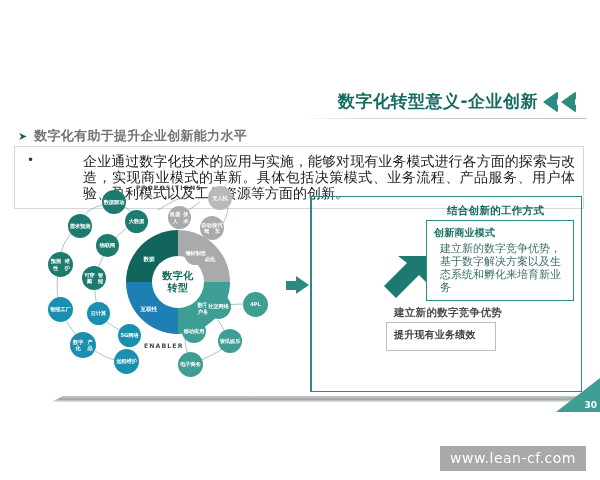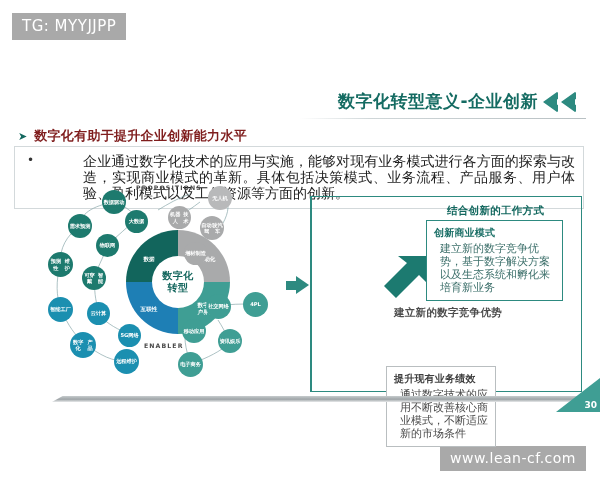--- a/index.html
+++ b/index.html
@@ -19,21 +19,21 @@
   .hdr-title{position:absolute;right:52px;top:4px;color:#146b62;
              font-size:17px;font-weight:bold;letter-spacing:.5px;white-space:nowrap;}
   .chev{position:absolute;right:8px;top:6px;width:44px;height:20px;}
   .hdr-rule{position:absolute;left:300px;top:118px;width:286px;height:1px;
             background:linear-gradient(90deg,#ffffff,#cfd6d8 25%,#b8c0c3);}
 
   
   .sub{position:absolute;left:14px;top:126px;width:572px;height:20px;
        display:flex;align-items:center;gap:7px;}
   .sub-arrow{color:#13685f;font-size:11px;line-height:1;padding-left:4px;}
-  .sub-text{color:#7f1d1d;font-size:13px;font-weight:bold;letter-spacing:.3px;}
+  .sub-text{color:#737373;font-size:13px;font-weight:bold;letter-spacing:.3px;}
 
   .bulletbox{position:absolute;left:14px;top:146px;width:570px;
              border:1px solid #d3d9db;box-sizing:border-box;padding:6px 8px 7px 8px;
              display:flex;gap:8px;}
   .bdot{color:#333;font-size:12px;line-height:15px;padding-left:4px;}
   .btext{color:#1d1d1d;font-size:14px;line-height:16px;text-align:justify;margin-left:41px;}
 
   
   .diagram{position:absolute;left:40px;top:184px;width:260px;height:212px;}
 
@@ -76,22 +76,22 @@
 
   .arrow-up{position:absolute;left:50px;top:54px;width:54px;height:54px;}
 
   .r-head{position:absolute;color:#13685f;font-size:10.5px;font-weight:bold;
           letter-spacing:.3px;}
   .r-head-1{left:108px;top:4px;padding-left:11px;}
   .r-head-2{left:66px;top:106px;color:#4d4d4d;font-weight:bold;}
 
   .box{position:absolute;box-sizing:border-box;border:1px solid #2d8a80;
        background:#fff;padding:5px 7px 6px 7px;}
-  .box-teal{left:98px;top:20px;width:137px;}
-  .box-gray{left:58px;top:122px;width:110px;border-color:#b9bec0;margin-top:44px;}
+  .box-teal{left:98px;top:20px;width:148px;}
+  .box-gray{left:58px;top:122px;width:110px;border-color:#b9bec0;}
 
   .box-t{color:#1a6f66;font-size:10px;font-weight:bold;line-height:13px;
          margin-bottom:3px;letter-spacing:.2px;}
   .box-t.gray{color:#3f3f3f;}
   .box-b{color:#3c6f6a;font-size:11px;line-height:13px;padding-left:6px;}
   .box-b.gray{color:#4b4b4b;}
 
   
   .botbar{position:absolute;left:52px;top:396px;width:530px;height:6px;
           background:linear-gradient(180deg,#c6cbcd,#9fa5a8 55%,#e7e9ea);
@@ -101,21 +101,20 @@
   .pagenum .tri{position:absolute;right:0;top:0;width:0;height:0;
                 border-bottom:34px solid #3f9e94;border-left:44px solid transparent;}
   .pagenum .n{position:absolute;right:3px;bottom:2px;color:#fff;font-size:9px;
               font-weight:bold;}
 </style>
 </head>
 <body>
 
 <div class="slide">
 
-  <div class="wm wm-tl">TG: MYYJJPP</div>
   <div class="wm wm-br">www.lean-cf.com</div>
 
   <div class="hdr">
     <div class="hdr-title">数字化转型意义-企业创新</div>
     <svg class="chev" viewBox="0 0 44 20">
       <polygon points="20,0 6,10 20,20 20,13 14,10 20,7" fill="#2d8a80"></polygon>
       <polygon points="38,0 24,10 38,20 38,13 32,10 38,7" fill="#2d8a80"></polygon>
       <polygon points="19,0 5,10 19,20 19,0" fill="#2d8a80"></polygon>
       <polygon points="37,0 23,10 37,20 37,0" fill="#2d8a80"></polygon>
     </svg>
@@ -288,21 +287,20 @@
 
     <div class="box box-teal">
       <div class="box-t">创新商业模式</div>
       <div class="box-b">建立新的数字竞争优势，基于数字解决方案以及生态系统和孵化来培育新业务</div>
     </div>
 
     <div class="r-head r-head-2">建立新的数字竞争优势</div>
 
     <div class="box box-gray">
       <div class="box-t gray">提升现有业务绩效</div>
-      <div class="box-b gray">通过数字技术的应用不断改善核心商业模式，不断适应新的市场条件</div>
     </div>
   </div>
 
   <div class="botbar"></div>
   <div class="pagenum">
     <div class="tri"></div>
     <div class="n">30</div>
   </div>
 
 </div>

